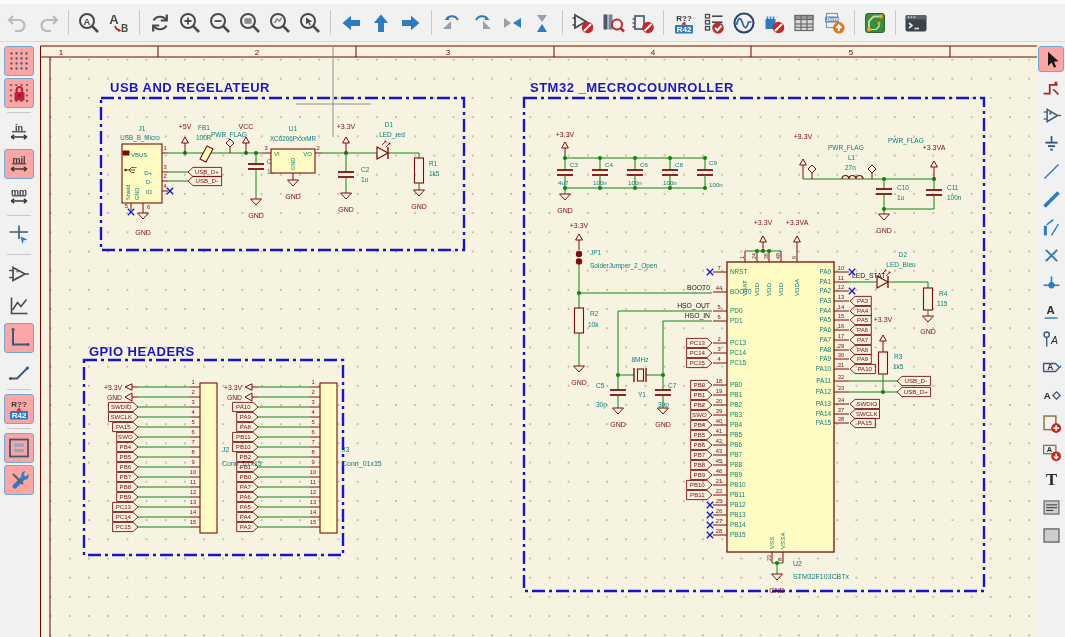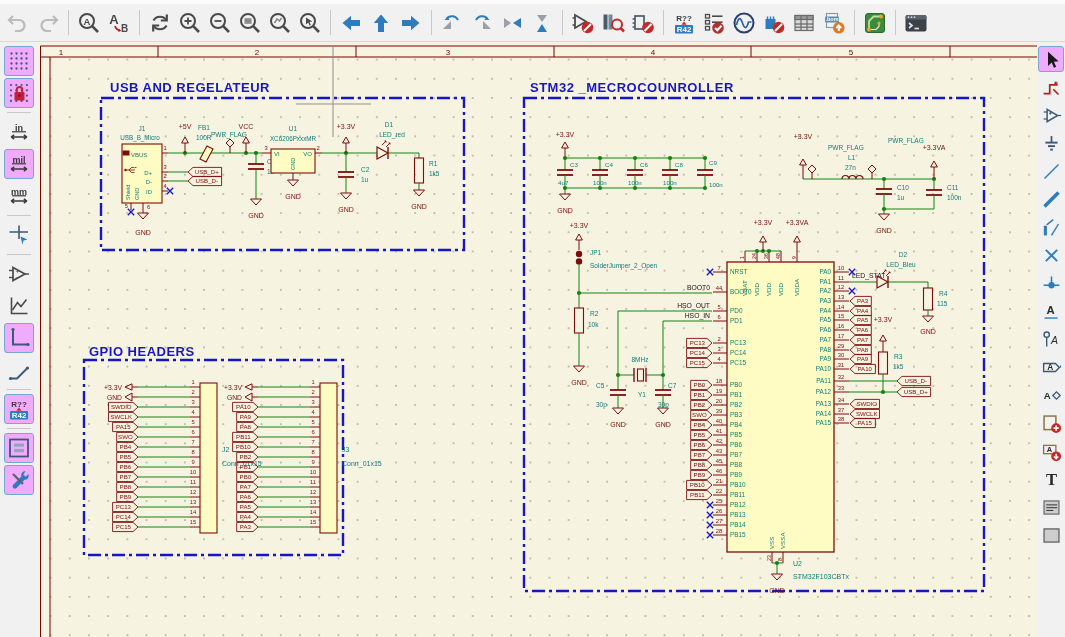--- a/index.html
+++ b/index.html
@@ -10,21 +10,21 @@
 .tb-btn{width:30px;height:30px;border-radius:3px;display:flex;align-items:center;justify-content:center;flex:0 0 auto}
 .tb-btn svg{width:24px;height:24px}
 .tb-sep{width:1px;height:25px;background:#c8c8c8;margin:0 5px;flex:0 0 auto}
 .toolbar-left{position:absolute;left:0;top:42px;width:38px;height:595px;background:#f1f1f1;display:flex;flex-direction:column;align-items:center;padding-top:3px}
 .toolbar-right{position:absolute;right:0;top:42px;width:28px;height:595px;background:#f1f1f1;display:flex;flex-direction:column;align-items:center;padding-top:3px}
 .side-btn{width:30px;height:30px;border-radius:3px;display:flex;align-items:center;justify-content:center;margin:1px 0;flex:0 0 auto;border:1px solid transparent}
 .side-btn svg{width:24px;height:24px}
 .side-btn.sm{width:26px;height:26px}
 .side-btn.sm svg{width:21px;height:21px}
 .side-sep{width:24px;height:1px;background:#c8c8c8;margin:3px 0;flex:0 0 auto}
-.selected{background:#f0abfc;border:1px solid #74a7d4}
+.selected{background:#fca5a5;border:1px solid #74a7d4}
 .disabled{opacity:.95}
 #canvas{position:absolute;left:38px;top:42px;width:999px;height:595px;background:#f7f3e1;background-image:radial-gradient(circle,#c2beac 0.7px,transparent 0.8px);background-size:19.2px 19.2px;background-position:3px 8px;overflow:hidden}
 #schem{position:absolute;left:0;top:0}
 text{user-select:none}
 </style>
 </head>
 <body>
 
 <div id="win">
   <div class="topstrip"></div>

